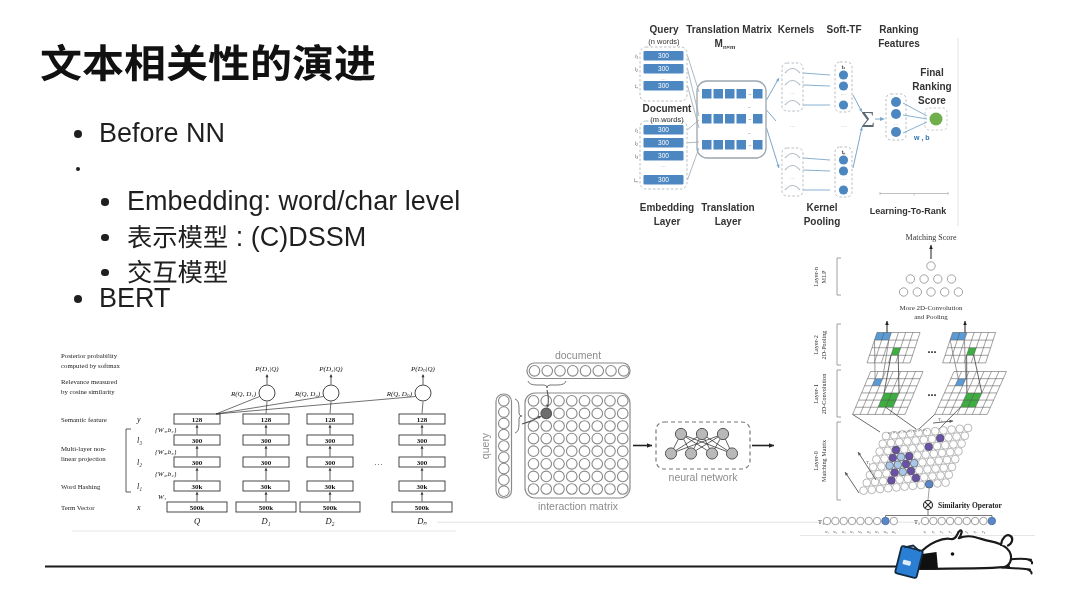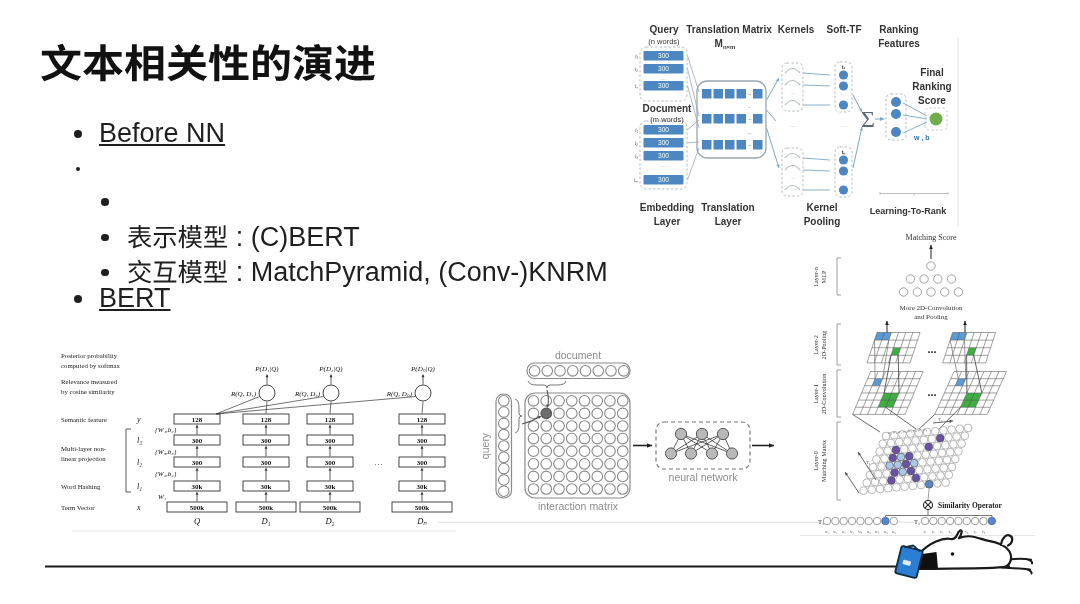--- a/index.html
+++ b/index.html
@@ -11,21 +11,21 @@
   .bullets{position:absolute;left:0;top:0;margin:0;padding:0;list-style:none;width:680px;}
   .bullets li{position:absolute;white-space:nowrap;font-size:27px;color:#1f1f1f;line-height:32px;}
   .bullets li .dot{position:absolute;border-radius:50%;background:#1f1f1f;}
   .b1{left:72px;}
   .b1 .dot{width:8px;height:8px;left:2px;top:13px;}
   .b2{left:100px;}
   .b2 .dot{width:7.5px;height:7.5px;left:1px;top:13px;}
   .cjkli .dot{top:17.4px !important;}
   .dot-small{width:4px !important;height:4px !important;left:4px !important;top:15px !important;}
   .bold{font-weight:bold;}
-  .pad1{padding-left:27px;text-decoration:underline;}
+  .pad1{padding-left:27px;}
   .pad2{padding-left:27px;}
   .cjk27{margin-bottom:-7.3px;}
   svg.fig{position:absolute;}
   svg text{font-family:"Liberation Sans",sans-serif;}
   text.serif, tspan.serif{font-family:"Liberation Serif",serif;}
 </style>
 </head>
 <body>
 
 <div class="slide">
@@ -40,35 +40,35 @@
   <ul class="bullets">
     <li class="b1 pad1" style="top:117px">
       <span class="dot"></span>
       <span>Before NN</span>
     </li>
     <li class="b1 pad1 bold" style="top:152px">
       <span class="dot dot-small"></span>
     </li>
     <li class="b2 pad2" style="top:185px">
       <span class="dot"></span>
+      <span>Embedding: word/char level</span>
     </li>
     <li class="b2 pad2 cjkli" style="top:216.5px">
       <span class="dot"></span>
       <svg class="cjk27" width="101.2" height="36.63" viewBox="0 0 4000 1448" aria-hidden="true">
           <path fill="#1f1f1f" d="M252 1239C275 1224 312 1211 591 1122C587 1106 581 1077 579 1056L335 1129V909C395 868 449 823 492 775C570 985 710 1137 917 1206C928 1186 950 1157 967 1141C868 1112 783 1063 714 998C777 959 850 907 908 858L846 814C802 857 732 911 672 953C628 901 592 841 566 775H934V710H536V621H858V559H536V474H902V409H536V320H460V409H105V474H460V559H156V621H460V710H65V775H397C302 860 160 937 36 977C52 992 74 1020 86 1038C142 1018 201 990 258 957V1105C258 1145 236 1162 219 1171C231 1187 247 1221 252 1239Z M1234 809C1191 922 1117 1033 1035 1104C1054 1114 1088 1136 1104 1149C1183 1072 1262 953 1311 830ZM1684 840C1756 936 1832 1066 1859 1150L1934 1116C1904 1031 1826 905 1753 811ZM1149 394V468H1853V394ZM1060 637V711H1461V1141C1461 1157 1455 1161 1437 1162C1418 1163 1352 1163 1284 1160C1296 1183 1308 1216 1311 1239C1400 1239 1459 1238 1494 1226C1530 1213 1542 1191 1542 1142V711H1941V637Z M2472 743H2820V815H2472ZM2472 618H2820V688H2472ZM2732 320V403H2578V320H2507V403H2360V467H2507V542H2578V467H2732V542H2805V467H2945V403H2805V320ZM2402 561V871H2606C2602 901 2598 928 2591 954H2340V1018H2569C2531 1095 2459 1148 2312 1180C2326 1195 2345 1223 2352 1240C2526 1198 2607 1126 2647 1020C2697 1130 2790 1205 2920 1240C2930 1221 2950 1193 2966 1178C2853 1154 2767 1099 2719 1018H2943V954H2666C2671 928 2676 900 2679 871H2893V561ZM2175 320V513H2050V583H2175V584C2148 720 2090 879 2032 963C2045 981 2063 1014 2072 1036C2110 977 2146 886 2175 788V1239H2247V724C2274 777 2305 841 2318 874L2366 820C2349 789 2273 664 2247 625V583H2350V513H2247V320Z M3635 377V712H3704V377ZM3822 326V773C3822 786 3818 790 3802 791C3787 792 3737 792 3680 790C3691 810 3701 839 3705 859C3776 859 3825 858 3855 846C3885 835 3893 816 3893 774V326ZM3388 427V565H3264V559V427ZM3067 565V632H3189C3178 699 3145 767 3059 820C3073 830 3098 858 3108 872C3210 809 3248 719 3259 632H3388V847H3459V632H3573V565H3459V427H3552V361H3100V427H3195V558V565ZM3467 828V939H3151V1008H3467V1135H3047V1205H3952V1135H3544V1008H3848V939H3544V828Z"></path>
         </svg>
-      <span>: (C)BERT</span>
+      <span>: (C)DSSM</span>
       <span class="sr">表示模型: (C)DSSM</span>
     </li>
     <li class="b2 pad2 cjkli" style="top:251.5px">
       <span class="dot"></span>
       <svg class="cjk27" width="101.2" height="36.63" viewBox="0 0 4000 1448" aria-hidden="true">
           <path fill="#1f1f1f" d="M318 563C258 639 159 718 70 768C87 780 115 809 129 824C216 767 322 677 391 591ZM618 605C711 669 822 764 873 828L936 778C881 715 768 624 677 562ZM352 738 285 759C325 857 379 940 448 1008C343 1088 208 1140 47 1174C61 1191 85 1224 93 1242C254 1202 393 1144 503 1058C609 1144 744 1202 910 1234C920 1213 941 1182 958 1165C797 1139 663 1086 559 1009C630 940 686 857 727 754L652 733C618 825 568 900 503 961C437 899 387 824 352 738ZM418 335C443 373 470 423 485 459H67V532H931V459H517L562 441C549 406 516 351 489 311Z M1053 1131V1203H1951V1131H1706C1732 965 1760 751 1773 615L1717 608L1703 612H1353L1383 450H1921V377H1085V450H1302C1275 617 1231 838 1196 969H1653L1628 1131ZM1340 682H1689C1682 743 1673 820 1662 899H1295C1310 835 1325 760 1340 682Z M2472 743H2820V815H2472ZM2472 618H2820V688H2472ZM2732 320V403H2578V320H2507V403H2360V467H2507V542H2578V467H2732V542H2805V467H2945V403H2805V320ZM2402 561V871H2606C2602 901 2598 928 2591 954H2340V1018H2569C2531 1095 2459 1148 2312 1180C2326 1195 2345 1223 2352 1240C2526 1198 2607 1126 2647 1020C2697 1130 2790 1205 2920 1240C2930 1221 2950 1193 2966 1178C2853 1154 2767 1099 2719 1018H2943V954H2666C2671 928 2676 900 2679 871H2893V561ZM2175 320V513H2050V583H2175V584C2148 720 2090 879 2032 963C2045 981 2063 1014 2072 1036C2110 977 2146 886 2175 788V1239H2247V724C2274 777 2305 841 2318 874L2366 820C2349 789 2273 664 2247 625V583H2350V513H2247V320Z M3635 377V712H3704V377ZM3822 326V773C3822 786 3818 790 3802 791C3787 792 3737 792 3680 790C3691 810 3701 839 3705 859C3776 859 3825 858 3855 846C3885 835 3893 816 3893 774V326ZM3388 427V565H3264V559V427ZM3067 565V632H3189C3178 699 3145 767 3059 820C3073 830 3098 858 3108 872C3210 809 3248 719 3259 632H3388V847H3459V632H3573V565H3459V427H3552V361H3100V427H3195V558V565ZM3467 828V939H3151V1008H3467V1135H3047V1205H3952V1135H3544V1008H3848V939H3544V828Z"></path>
         </svg>
-      <span>: MatchPyramid, (Conv-)KNRM</span>
       <span class="sr">交互模型: MatchPyramid, (Conv-)KNRM</span>
     </li>
     <li class="b1 pad1" style="top:282px">
       <span class="dot"></span>
       <span>BERT</span>
     </li>
   </ul>
 
   <svg class="fig" id="knrm" style="left:620px;top:8px" width="395" height="230" viewBox="620 8 395 230">
 

